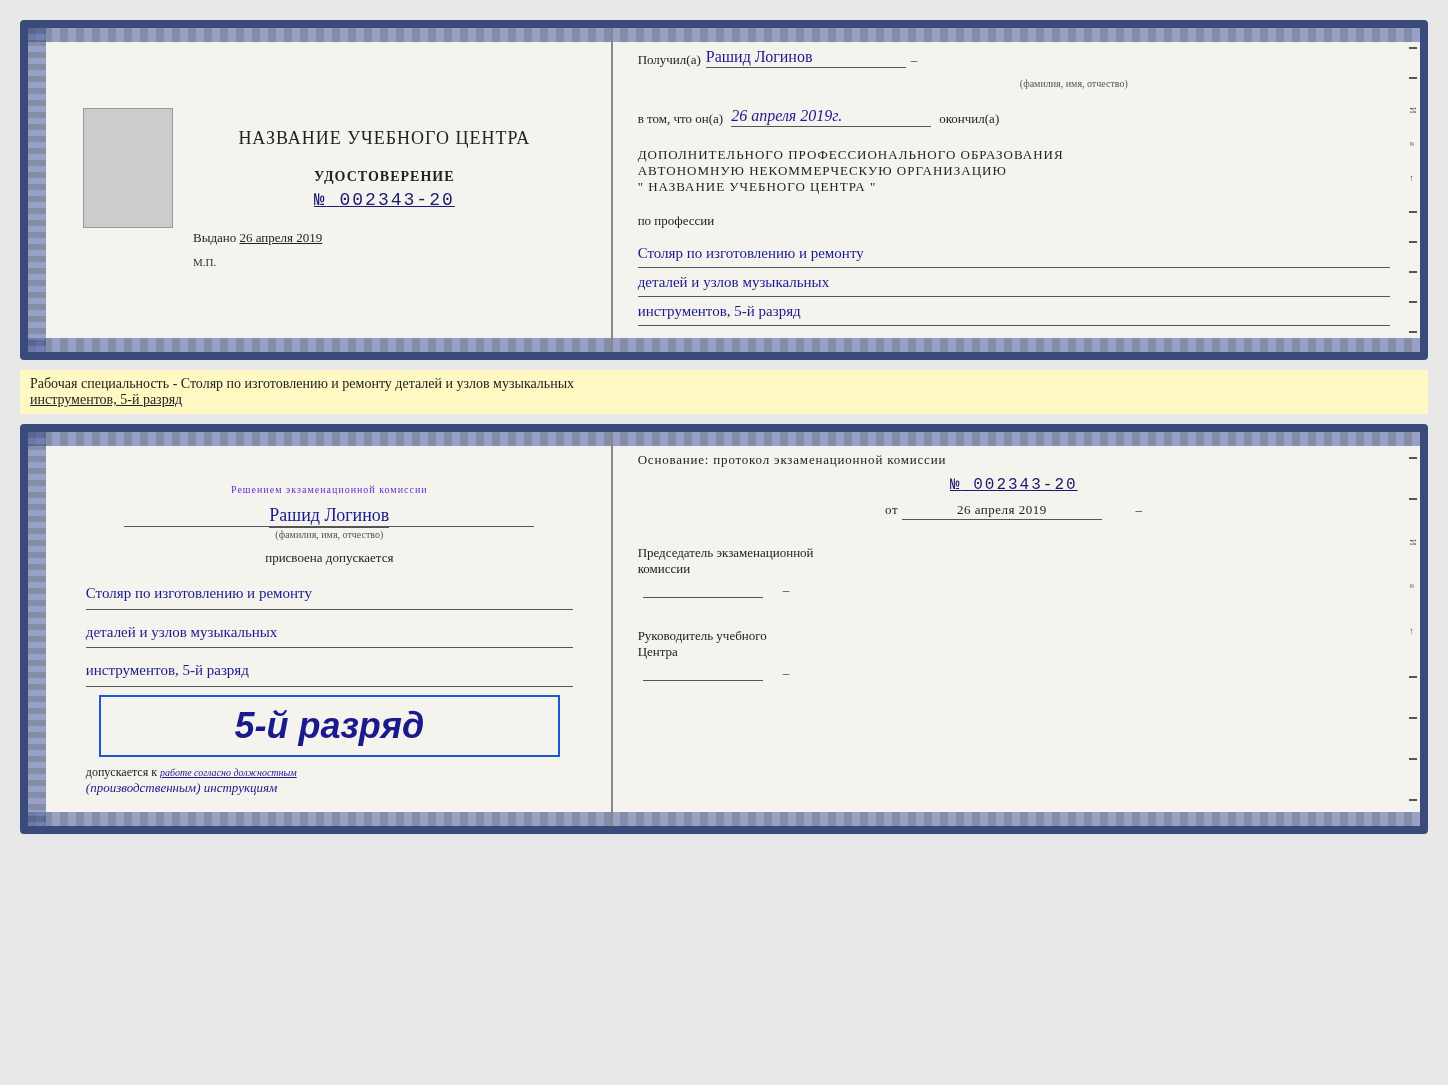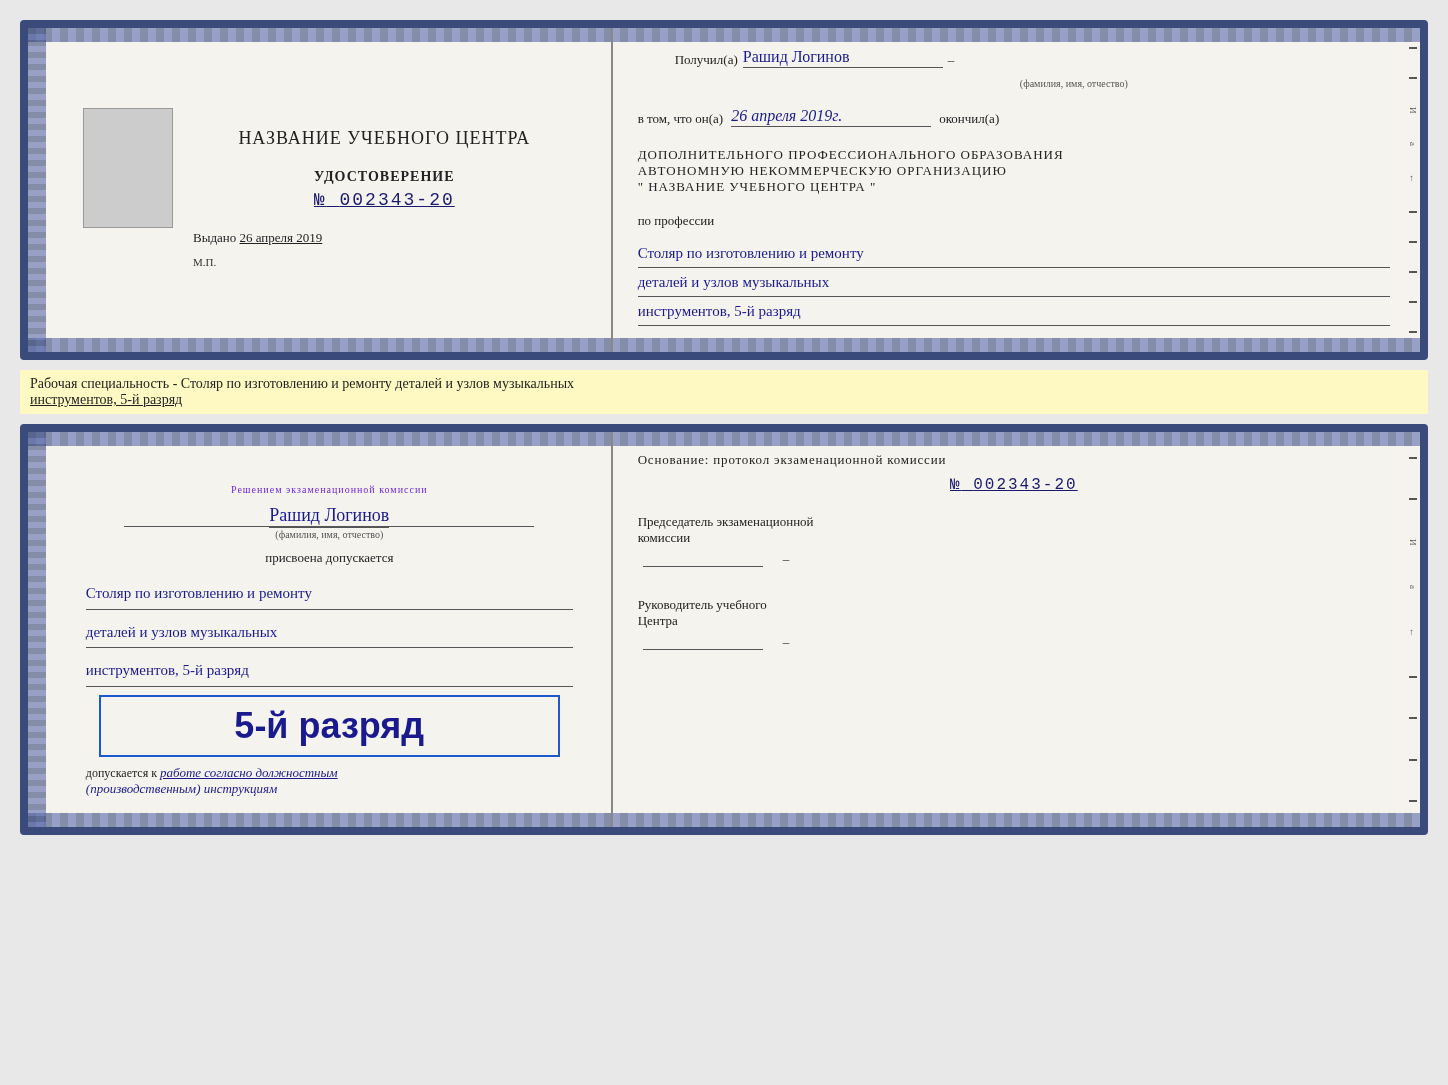--- a/index.html
+++ b/index.html
@@ -411,21 +411,21 @@
         <span class="strip-letter">а</span>
         <span class="strip-letter">←</span>
         <span class="strip-dash"></span>
         <span class="strip-dash"></span>
         <span class="strip-dash"></span>
         <span class="strip-dash"></span>
         <span class="strip-dash"></span>
       </div>
 
       <div class="recipient-line">
-        <span style="font-size:13px;margin-left:37px;">Получил(а)</span>
+        <span style="font-size:13px;">Получил(а)</span>
         <span class="underline-field">
           <span class="handwritten">Рашид Логинов</span>
         </span>
         <span style="font-size:13px;"> –</span>
       </div>
       <div style="margin-left:120px;">
         <span class="field-label-small">(фамилия, имя, отчество)</span>
       </div>
 
       <div class="in-that-line" style="margin-top:8px;">
@@ -472,27 +472,27 @@
         <span class="field-label-small" style="margin-top:2px;">(фамилия, имя, отчество)</span>
 
         <div class="awarded-line" style="margin-top:10px;">присвоена допускается</div>
 
         <div style="width:95%; margin-top:5px;">
           <span class="qualification-handwritten">Столяр по изготовлению и ремонту</span>
           <span class="qualification-handwritten">деталей и узлов музыкальных</span>
           <span class="qualification-handwritten">инструментов, 5-й разряд</span>
         </div>
 
-        <div class="rank-box" style="margin-top:8px;">
+        <div class="rank-box" style="margin-top:8px;font-style:italic;">
           <div class="rank-number">5-й разряд</div>
         </div>
 
         <div class="allowed-line" style="margin-top:8px; width:95%;">
           <span>допускается к</span>
-          <span class="handwritten italic-handwritten" style="font-size:13px; text-decoration:underline;">работе согласно должностным</span><br>
+          <span class="handwritten italic-handwritten" style="font-size:10px; text-decoration:underline;">работе согласно должностным</span><br>
           <span class="handwritten italic-handwritten" style="font-size:13px;">(производственным) инструкциям</span>
         </div>
       </div>
     </div>
 
     <div class="doc-right">
       <div class="side-strip-right">
         <span class="strip-dash"></span>
         <span class="strip-dash"></span>
         <span class="strip-letter">И</span>
@@ -503,23 +503,28 @@
         <span class="strip-dash"></span>
         <span class="strip-dash"></span>
       </div>
 
       <div class="basis-section">
         <span style="letter-spacing:0.8px;">Основание: протокол экзаменационной комиссии</span>
         <span class="basis-number">
           <span>№</span>
           <span>002343-20</span>
         </span>
-      </div>
-
-      <div class="signature-section" style="margin-top:2px;">
+        <div class="basis-date" style="text-align:center;">
+          <span>от</span>
+          <span class="underline-field" style="font-size:13px;">26 апреля 2019</span>
+          <span style="margin-left:30px;"> –</span>
+        </div>
+      </div>
+
+      <div class="signature-section" style="margin-top:15px;">
         <div>Председатель экзаменационной</div>
         <div>комиссии</div>
         <div style="display:flex; align-items:flex-end; margin-top:5px;">
           <span class="sig-line"></span>
           <span style="margin-left:20px;"> –</span>
         </div>
       </div>
 
       <div class="signature-section" style="margin-top:20px;">
         <div>Руководитель учебного</div>

